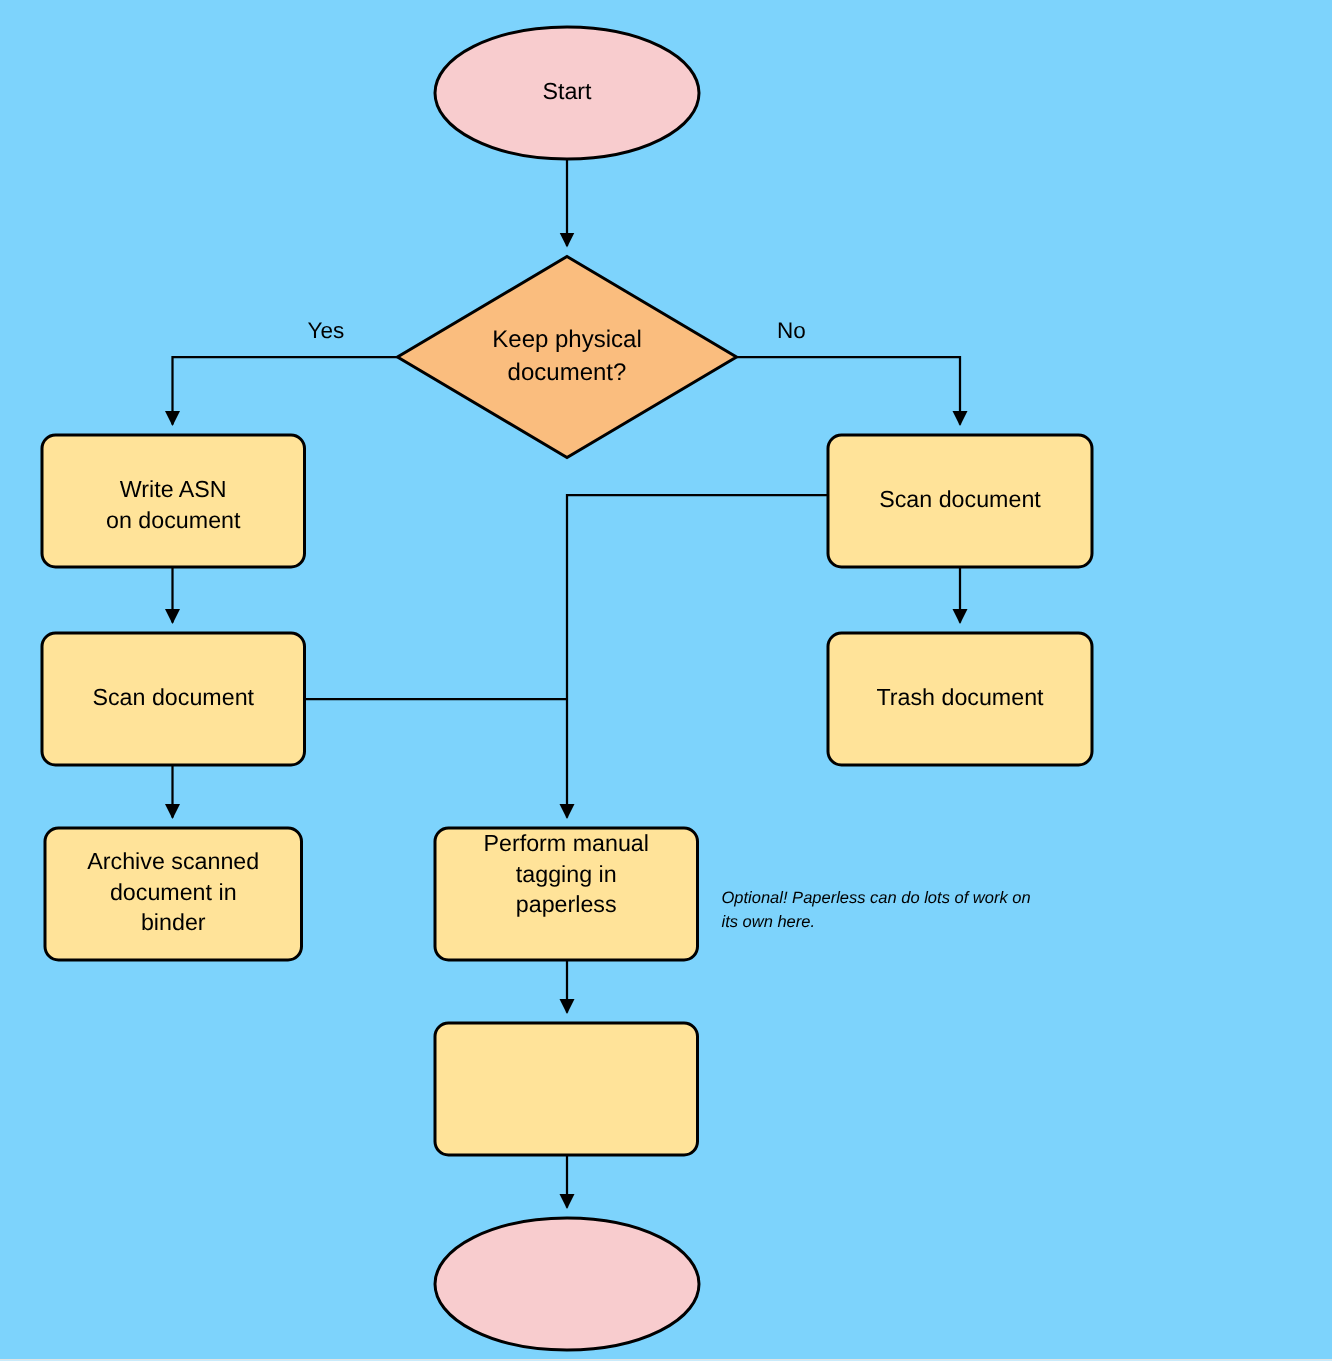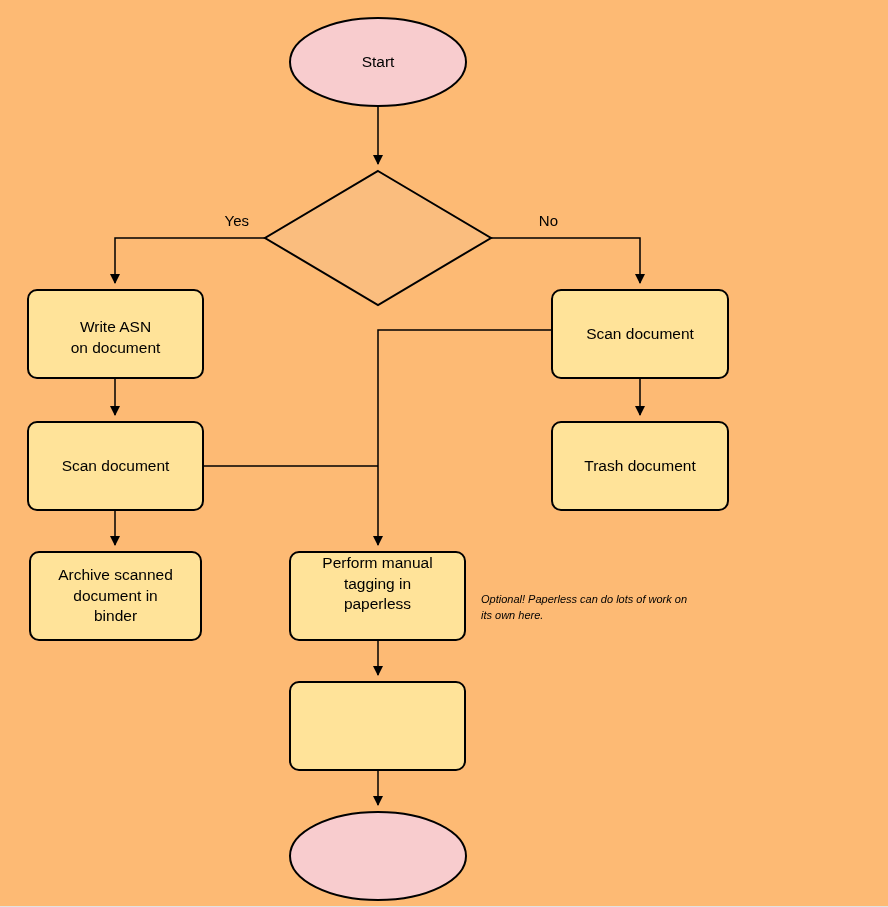--- a/index.html
+++ b/index.html
@@ -5,21 +5,21 @@
   html, body {
     margin: 0;
     padding: 0;
     background: #ffffff;
     font-family: "Liberation Sans", "DejaVu Sans", sans-serif;
   }
   #canvas {
     position: relative;
     width: 888px;
     height: 907px;
-    background: #fdba74;
+    background: #7dd3fc;
     overflow: hidden;
   }
   #shapes-svg {
     position: absolute;
     top: 0;
     left: 0;
     width: 888px;
     height: 907px;
   }
   .shape {
@@ -40,21 +40,21 @@
     white-space: pre-line;
     font-size: 15.5px;
     line-height: 1.35;
     color: #000000;
     pointer-events: none;
   }
   .edge-label {
     position: absolute;
     font-size: 15px;
     color: #000000;
-    text-align: right;
+    text-align: left;
   }
   .annotation {
     position: absolute;
     left: 481px;
     top: 592px;
     width: 402px;
     font-size: 11px;
     font-style: italic;
     line-height: 1.45;
     color: #000000;
@@ -109,20 +109,22 @@
 
     <rect class="shape" x="290" y="552" width="175" height="88" rx="9" fill="#FFE399"></rect>
 
     <rect class="shape" x="290" y="682" width="175" height="88" rx="9" fill="#FFE399"></rect>
 
     <ellipse class="shape" cx="378" cy="856" rx="88" ry="44" fill="#F8CCCE"></ellipse>
   </svg>
 
   <div class="node-label" style="left:290px; top:18px; width:176px; height:88px;">Start</div>
 
+  <div class="node-label" style="left:278px; top:196px; width:200px; height:84px; font-size:16px;">Keep physical
+document?</div>
 
   <div class="node-label" style="left:28px; top:290px; width:175px; height:96px;">Write ASN
 on document</div>
 
   <div class="node-label" style="left:28px; top:422px; width:175px; height:88px;">Scan document</div>
 
   <div class="node-label" style="left:30px; top:552px; width:171px; height:88px;border-radius:10px;">Archive scanned
 document in
 binder</div>
 

